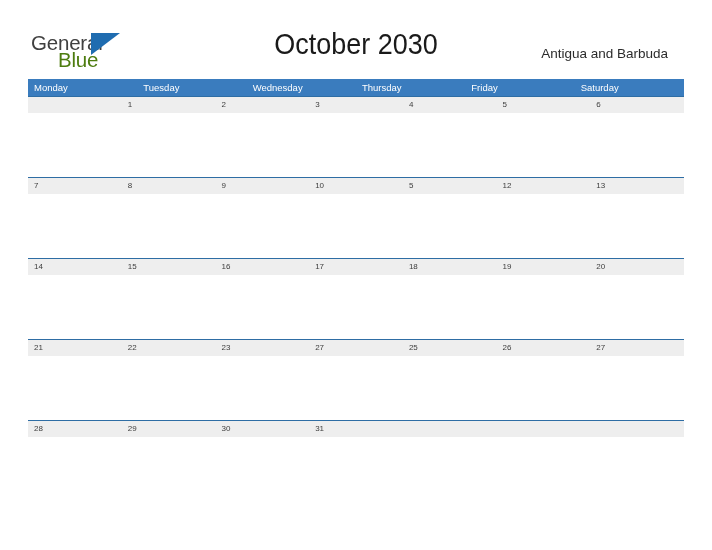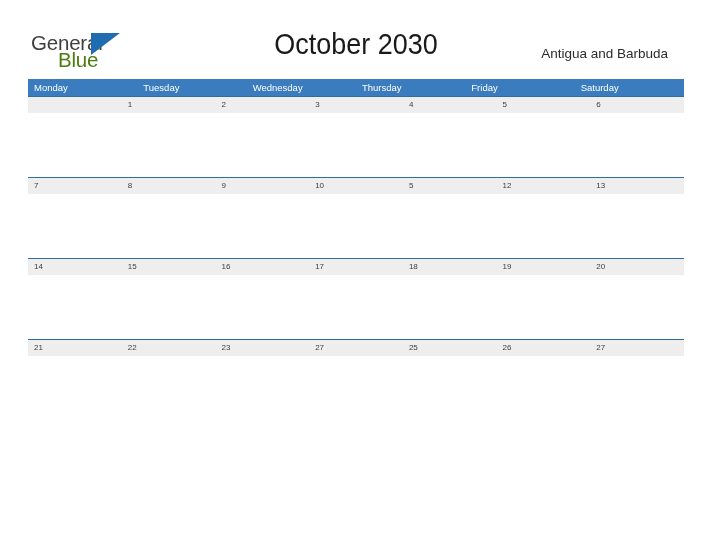--- a/index.html
+++ b/index.html
@@ -247,16 +247,36 @@
         <div class="body-cell"></div>
         <div class="body-cell"></div>
         <div class="body-cell"></div>
         <div class="body-cell"></div>
         <div class="body-cell"></div>
         <div class="body-cell"></div>
         <div class="body-cell"></div>
       </div>
     </div>
 
+    <div class="week-row">
+      <div class="date-band">
+        <div class="date-cell">28</div>
+        <div class="date-cell">29</div>
+        <div class="date-cell">30</div>
+        <div class="date-cell">31</div>
+        <div class="date-cell"></div>
+        <div class="date-cell"></div>
+        <div class="date-cell"></div>
+      </div>
+      <div class="body-band">
+        <div class="body-cell"></div>
+        <div class="body-cell"></div>
+        <div class="body-cell"></div>
+        <div class="body-cell"></div>
+        <div class="body-cell"></div>
+        <div class="body-cell"></div>
+        <div class="body-cell"></div>
+      </div>
+    </div>
 
   </div>
 
 </div>
 
 </body></html>

